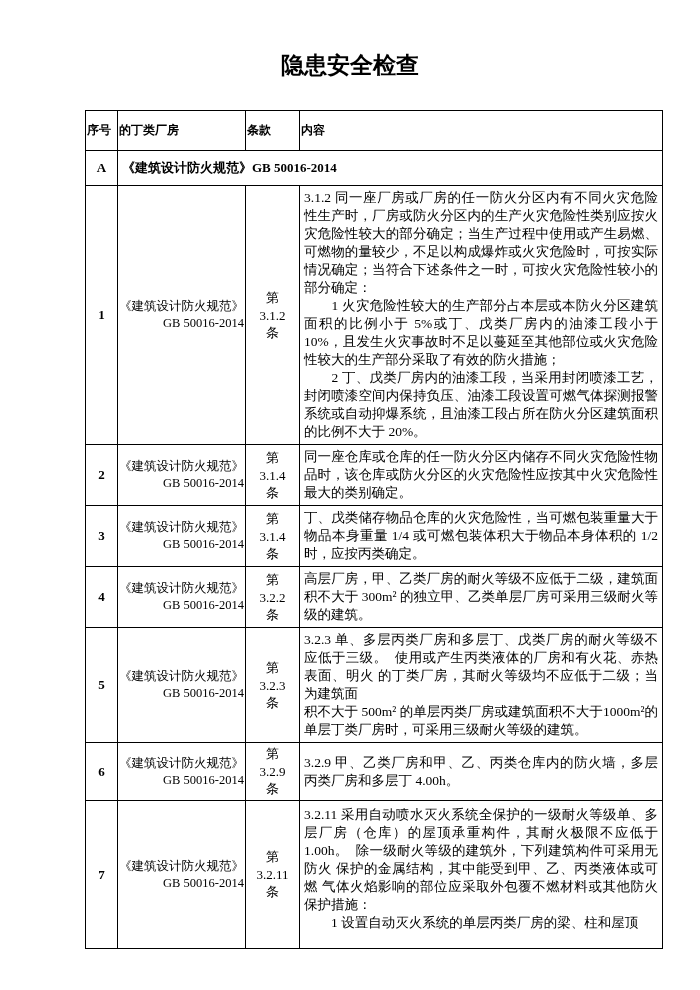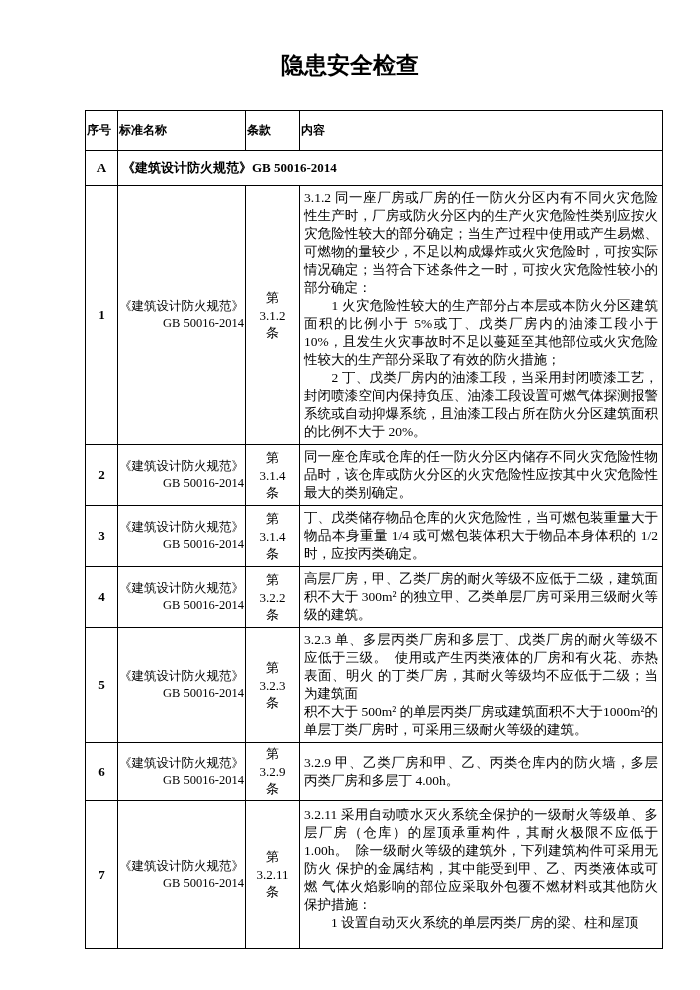--- a/index.html
+++ b/index.html
@@ -88,21 +88,21 @@
   <table class="std-table">
     <colgroup>
       <col style="width:32px">
       <col style="width:128px">
       <col style="width:54px">
       <col style="width:363px">
     </colgroup>
     <thead>
       <tr>
         <th>序号</th>
-        <th>标准名称</th>
+        <th>的丁类厂房</th>
         <th>条款</th>
         <th>内容</th>
       </tr>
     </thead>
     <tbody>
       <tr>
         <td class="c-id">A</td>
         <td class="c-section" colspan="3">《建筑设计防火规范》GB  50016-2014</td>
       </tr>
 

